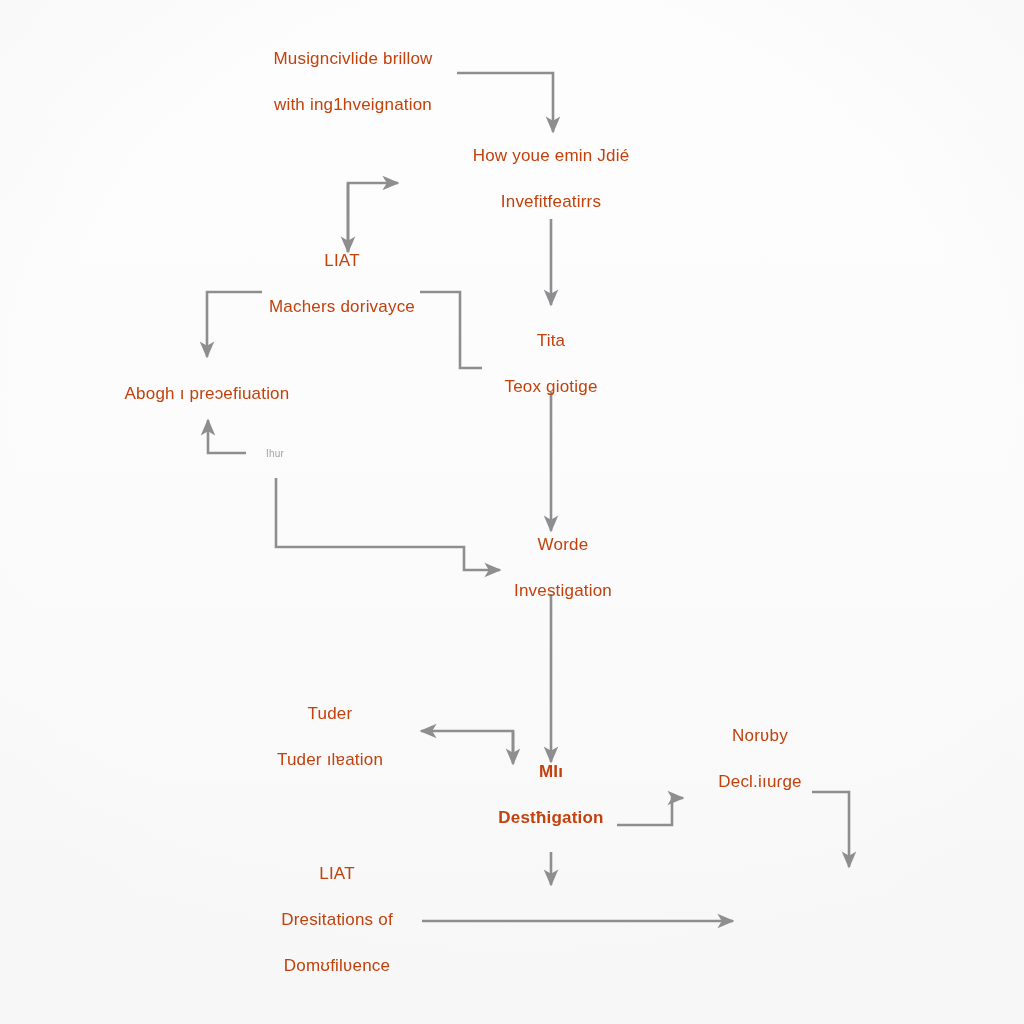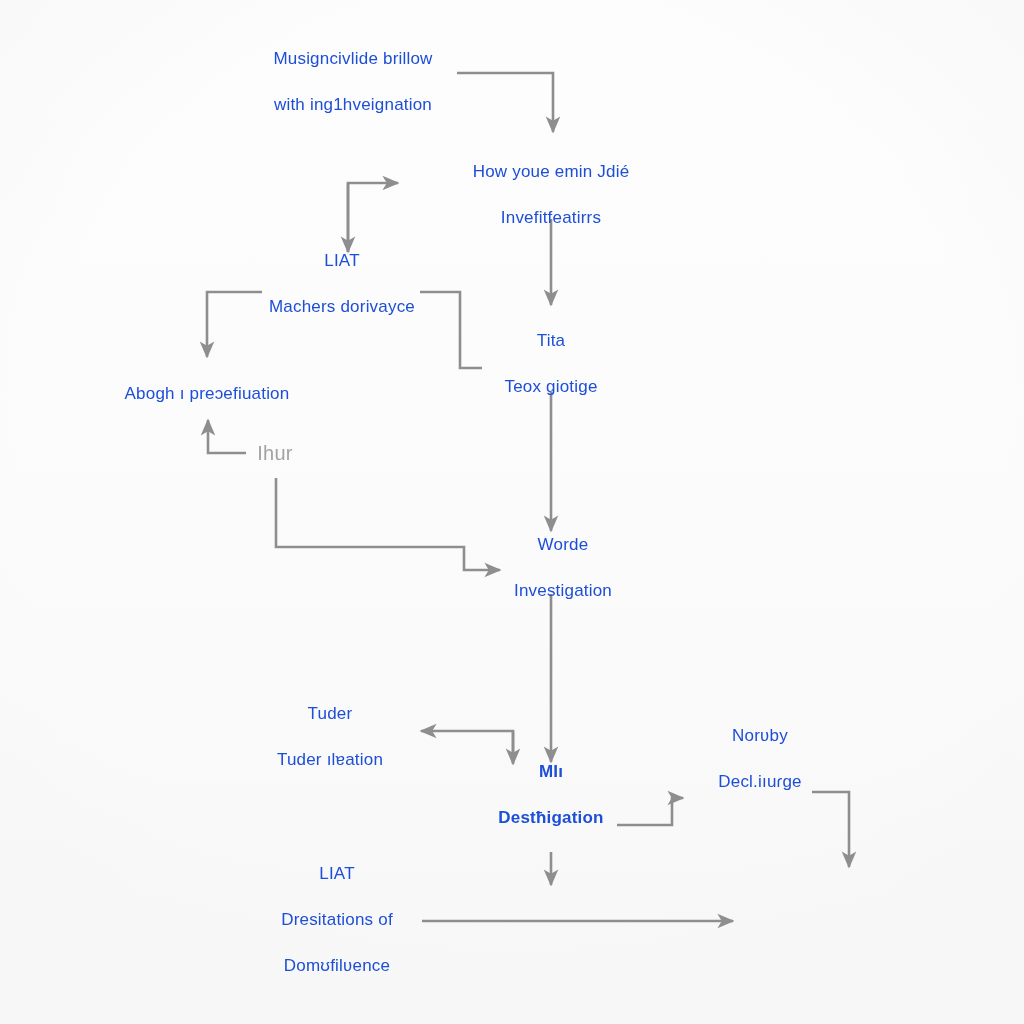--- a/index.html
+++ b/index.html
@@ -24,34 +24,34 @@
       radial-gradient(ellipse 78% 70% at 50% 46%, rgba(255,255,255,0) 0%, rgba(255,255,255,0) 62%, rgba(246,246,246,0.85) 100%),
       linear-gradient(180deg, #fdfdfd 0%, #fbfbfb 55%, #f7f7f7 100%);
     pointer-events: none;
   }
   #connectors {
     position: absolute;
     inset: 0;
   }
   .node {
     position: absolute;
-    color: #1d4ed8;
+    color: #c2410c;
     font-size: 17px;
     line-height: 23px;
     text-align: center;
     letter-spacing: 0.2px;
     white-space: pre-line;
     transform: translate(-50%, -50%);
     -webkit-font-smoothing: antialiased;
   }
   .node .line {
     display: block;
   }
   .node.edge-label {
-    font-size: 20px;
+    font-size: 10px;
     color: #a3a3a5;
   }
 </style>
 </head>
 <body>
 
 <div id="canvas">
 
   <div id="paper-tint"></div>
 
@@ -96,21 +96,21 @@
 
       <path d="M 422,921 L 733,921" marker-end="url(#ah)"></path>
     </g>
   </svg>
 
   <div class="node" style="left:353px; top:81px;">
     <span class="line">Musigncivlide brillow</span>
     <span class="line">with ing1hveignation</span>
   </div>
 
-  <div class="node" style="left:551px; top:194px;">
+  <div class="node" style="left:551px; top:178px;">
     <span class="line">How youe emin Jdié</span>
     <span class="line">Invefitfeatirrs</span>
   </div>
 
   <div class="node" style="left:342px; top:283px;">
     <span class="line">LIAT</span>
     <span class="line">Machers dorivayce</span>
   </div>
 
   <div class="node" style="left:207px; top:393px;">

